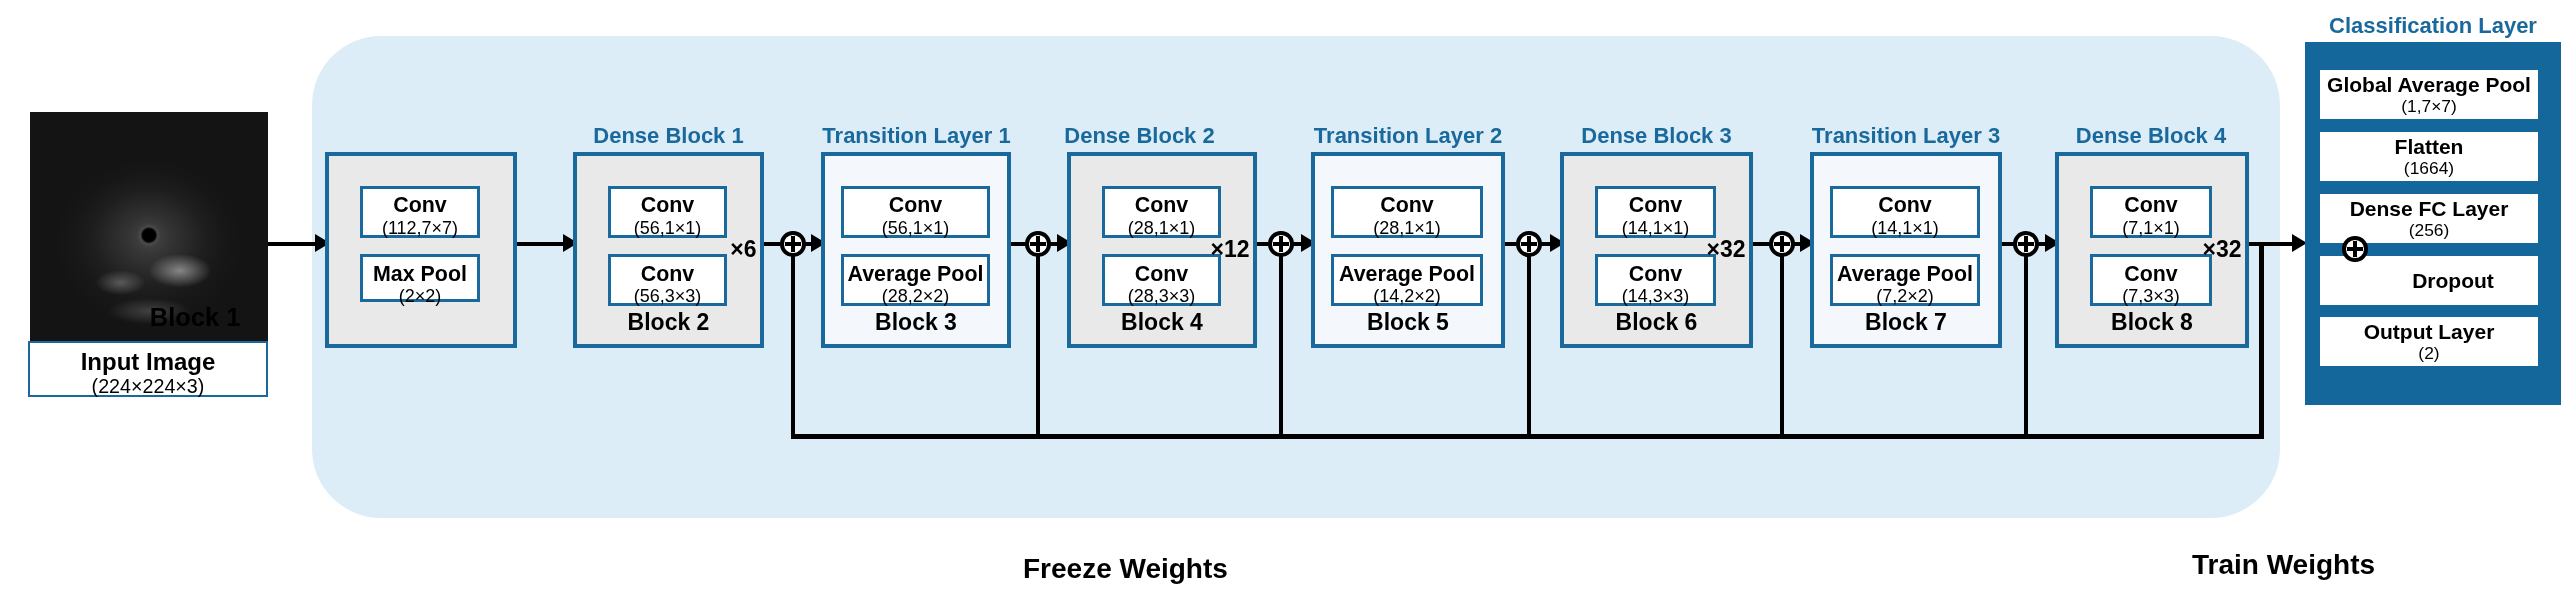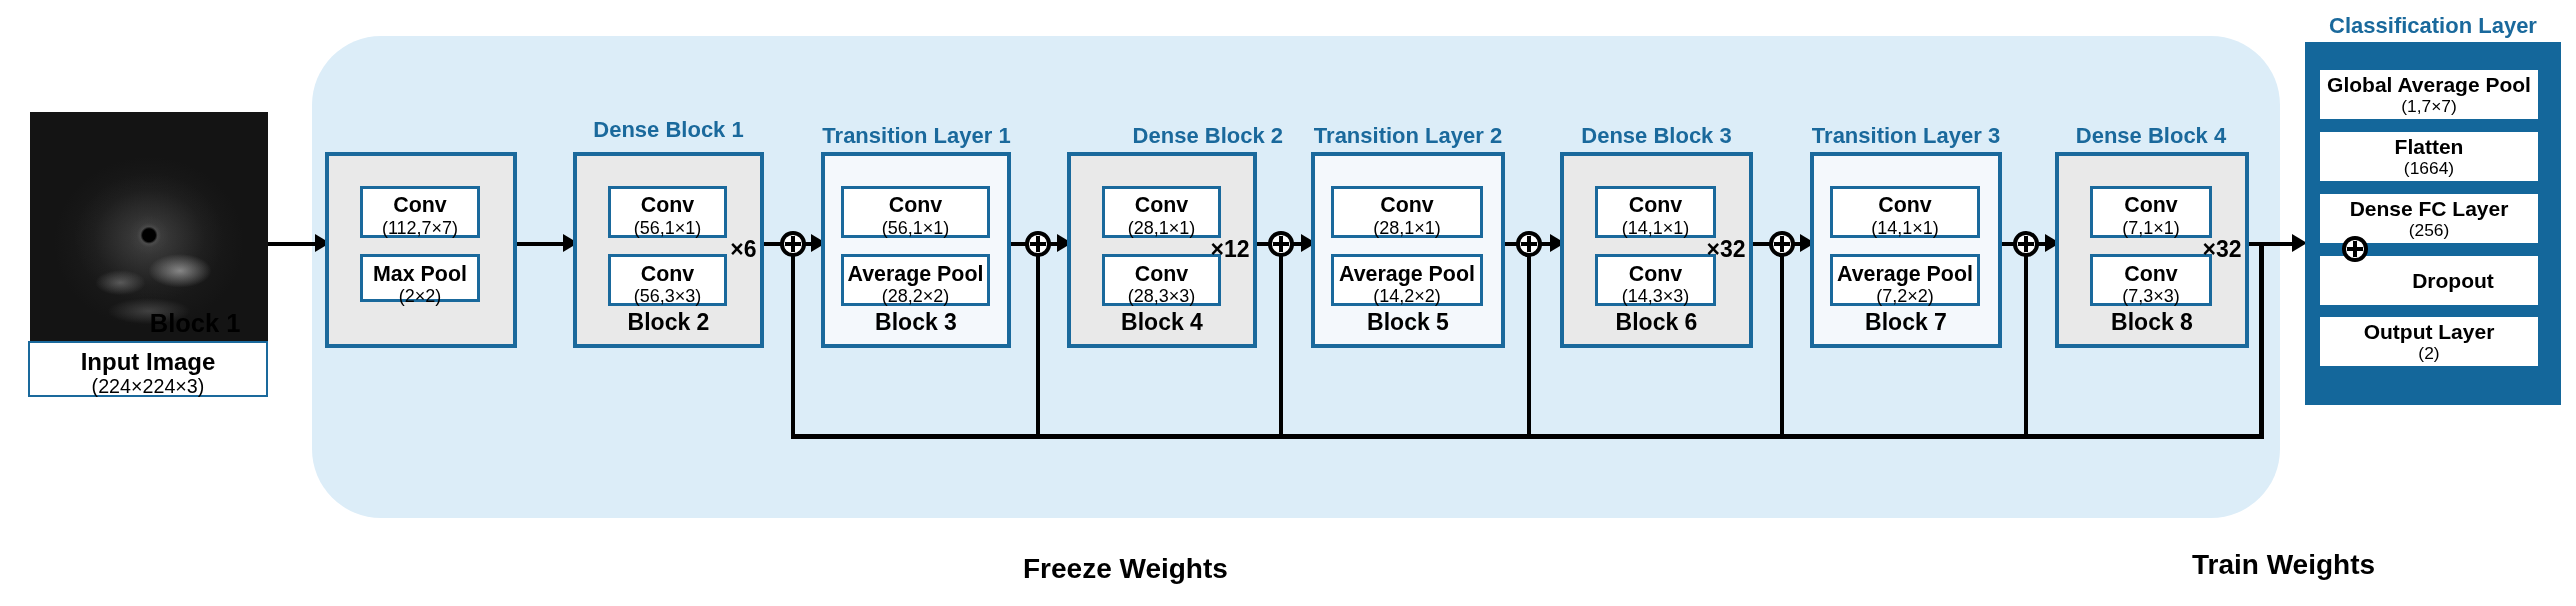--- a/index.html
+++ b/index.html
@@ -48,21 +48,21 @@
   .cls-layer .lname{font-size:21px;font-weight:bold;line-height:24px;white-space:nowrap;}
   .cls-layer .lparams{font-size:17.4px;line-height:19.7px;}
   .section-label{color:#000;font-size:28px;font-weight:bold;white-space:nowrap;}
 </style>
 </head>
 <body>
 
 <div id="stage">
     <div class="abs freeze-container" style="left: 312px; top: 36px; width: 1968px; height: 482px;"></div>
     <div class="abs input-img" style="left: 29.5px; top: 112px; width: 238px; height: 237px;">
-      <div class="abs block1-tag" style="right: 27px; bottom: 11px;">Block 1</div>
+      <div class="abs block1-tag" style="right: 27px; bottom: 17px;">Block 1</div>
     </div>
     <div class="abs input-label-box" style="left: 28px; top: 341px; width: 240px; height: 56px;">
       <div class="abs t1" style="position: relative;">Input Image</div>
       <div class="abs t2" style="position: relative;">(224×224×3)</div>
     </div>
     <div class="abs hline" style="left: 791px; top: 434px; width: 1472px; height: 4.6px;"></div>
     <div class="abs vline" style="left: 2259px; top: 242px; width: 4.6px; height: 197px;"></div>
     <div class="abs vline" style="left: 791px; top: 252px; width: 4px; height: 186px;"></div>
     <div class="abs vline" style="left: 1036px; top: 252px; width: 4px; height: 186px;"></div>
     <div class="abs vline" style="left: 1279px; top: 252px; width: 4px; height: 186px;"></div>
@@ -90,21 +90,21 @@
     <div class="abs block stem" style="left: 325px; top: 152px; width: 192px; height: 196px;">
       <div class="abs layer-box" style="left: 31px; top: 29.5px; width: 120px; height: 52px;">
         <div class="abs lname" style="position: relative;">Conv</div>
         <div class="abs lparams" style="position: relative;">(112,7×7)</div>
       </div>
       <div class="abs layer-box" style="left: 31px; top: 98px; width: 120px; height: 48px;">
         <div class="abs lname" style="position: relative;">Max Pool</div>
         <div class="abs lparams" style="position: relative;">(2×2)</div>
       </div>
     </div>
-    <div class="abs block-title" style="left: 550px; top: 117px; width: 237px;">Dense Block 1</div>
+    <div class="abs block-title" style="left: 550px; top: 123px; width: 237px;">Dense Block 1</div>
     <div class="abs block dense" style="left: 573px; top: 152px; width: 191px; height: 196px;">
       <div class="abs layer-box" style="left: 31px; top: 29.5px; width: 119px; height: 52px;">
         <div class="abs lname" style="position: relative;">Conv</div>
         <div class="abs lparams" style="position: relative;">(56,1×1)</div>
       </div>
       <div class="abs layer-box" style="left: 31px; top: 98px; width: 119px; height: 52px;">
         <div class="abs lname" style="position: relative;">Conv</div>
         <div class="abs lparams" style="position: relative;">(56,3×3)</div>
       </div>
       <div class="abs block-label">Block 2</div>
@@ -115,21 +115,21 @@
       <div class="abs layer-box" style="left: 16px; top: 29.5px; width: 149px; height: 52px;">
         <div class="abs lname" style="position: relative;">Conv</div>
         <div class="abs lparams" style="position: relative;">(56,1×1)</div>
       </div>
       <div class="abs layer-box" style="left: 16px; top: 98px; width: 149px; height: 52px;">
         <div class="abs lname" style="position: relative;">Average Pool</div>
         <div class="abs lparams" style="position: relative;">(28,2×2)</div>
       </div>
       <div class="abs block-label">Block 3</div>
     </div>
-    <div class="abs block-title" style="left: 1046px; top: 123px; width: 237px; text-align: right;">Dense Block 2</div>
+    <div class="abs block-title" style="left: 1021px; top: 123px; width: 237px;">Dense Block 2</div>
     <div class="abs block dense" style="left: 1067px; top: 152px; width: 190px; height: 196px;">
       <div class="abs layer-box" style="left: 31px; top: 29.5px; width: 119px; height: 52px;">
         <div class="abs lname" style="position: relative;">Conv</div>
         <div class="abs lparams" style="position: relative;">(28,1×1)</div>
       </div>
       <div class="abs layer-box" style="left: 31px; top: 98px; width: 119px; height: 52px;">
         <div class="abs lname" style="position: relative;">Conv</div>
         <div class="abs lparams" style="position: relative;">(28,3×3)</div>
       </div>
       <div class="abs block-label">Block 4</div>

